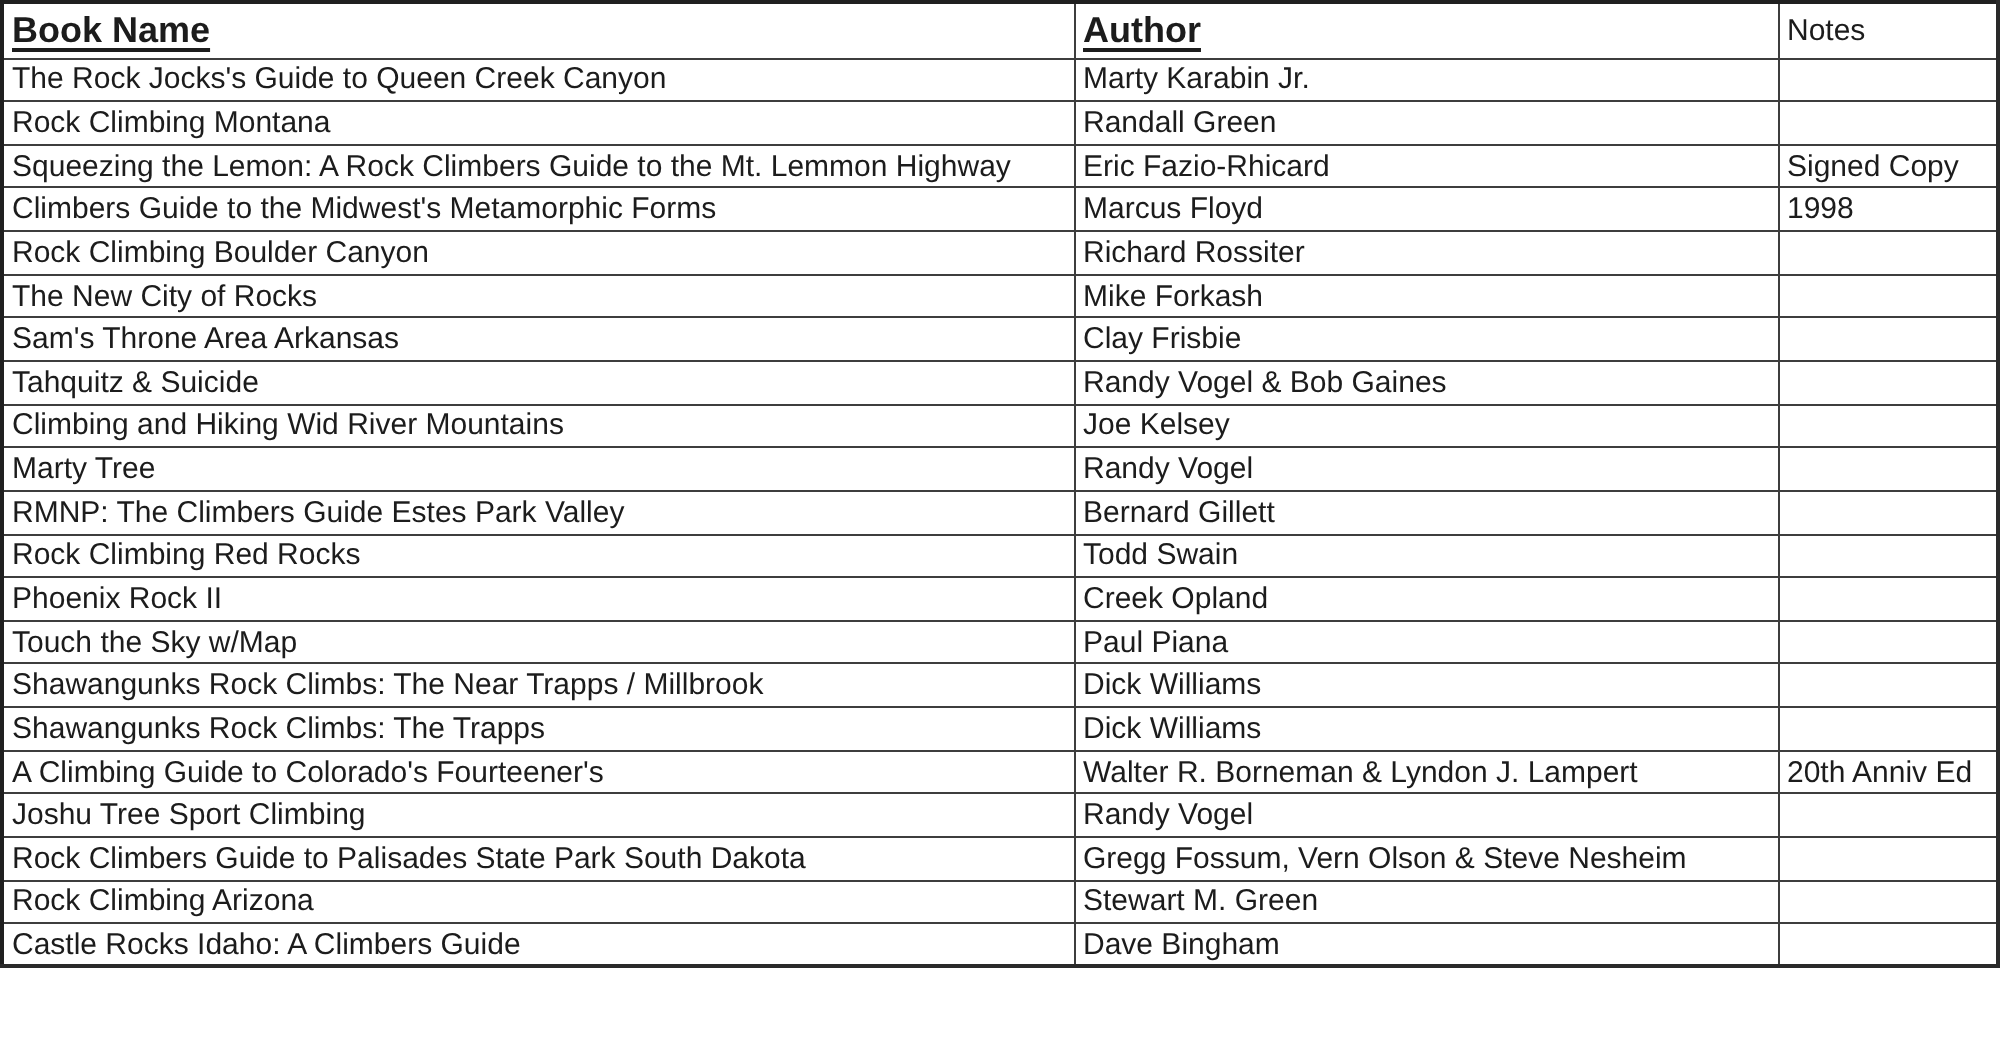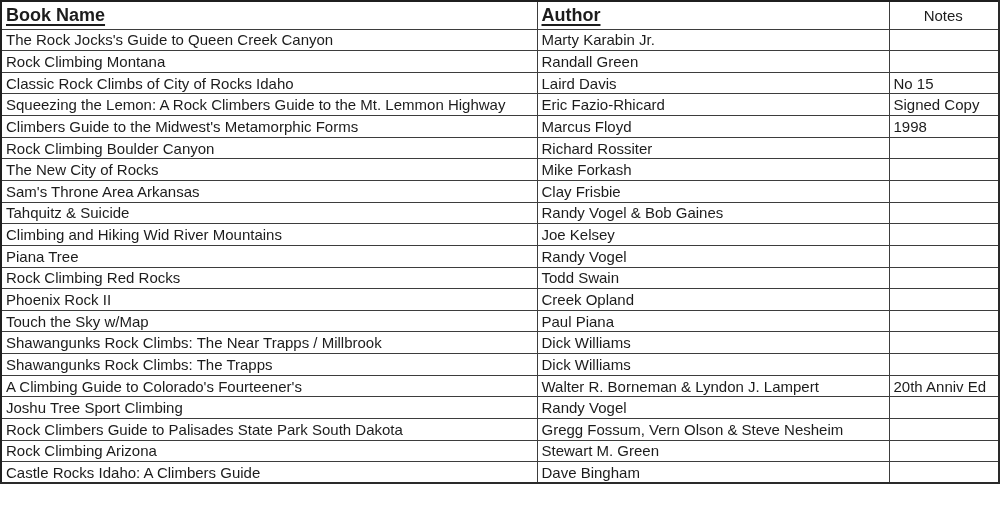--- a/index.html
+++ b/index.html
@@ -40,21 +40,20 @@
   th.hdr-main {
     font-size: 18px;
     font-weight: bold;
     text-decoration: underline;
     text-underline-offset: 3px;
     text-decoration-thickness: 1.5px;
   }
   th.hdr-plain {
     font-size: 15px;
     font-weight: normal;
-    text-align: center;
   }
   .book-table td {
     font-size: 15px;
   }
   td.align-right { }
 </style>
 </head>
 <body>
 
 <div class="viewport">
@@ -75,25 +74,20 @@
 
     <tr>
           <td>The Rock Jocks's Guide to Queen Creek Canyon</td>
           <td>Marty Karabin Jr.</td>
           <td></td>
         </tr>
         <tr>
           <td>Rock Climbing Montana</td>
           <td>Randall Green</td>
           <td></td>
-        </tr>
-        <tr>
-          <td>Classic Rock Climbs of City of Rocks Idaho</td>
-          <td>Laird Davis</td>
-          <td>No 15</td>
         </tr>
         <tr>
           <td>Squeezing the Lemon: A Rock Climbers Guide to the Mt. Lemmon Highway</td>
           <td>Eric Fazio-Rhicard</td>
           <td>Signed Copy</td>
         </tr>
         <tr>
           <td>Climbers Guide to the Midwest's Metamorphic Forms</td>
           <td>Marcus Floyd</td>
           <td class="align-right">1998</td>
@@ -117,22 +111,27 @@
           <td>Tahquitz &amp; Suicide</td>
           <td>Randy Vogel &amp; Bob Gaines</td>
           <td></td>
         </tr>
         <tr>
           <td>Climbing and Hiking Wid River Mountains</td>
           <td>Joe Kelsey</td>
           <td></td>
         </tr>
         <tr>
-          <td>Piana Tree</td>
+          <td>Marty Tree</td>
           <td>Randy Vogel</td>
+          <td></td>
+        </tr>
+        <tr>
+          <td>RMNP: The Climbers Guide Estes Park Valley</td>
+          <td>Bernard Gillett</td>
           <td></td>
         </tr>
         <tr>
           <td>Rock Climbing Red Rocks</td>
           <td>Todd Swain</td>
           <td></td>
         </tr>
         <tr>
           <td>Phoenix Rock II</td>
           <td>Creek Opland</td>

